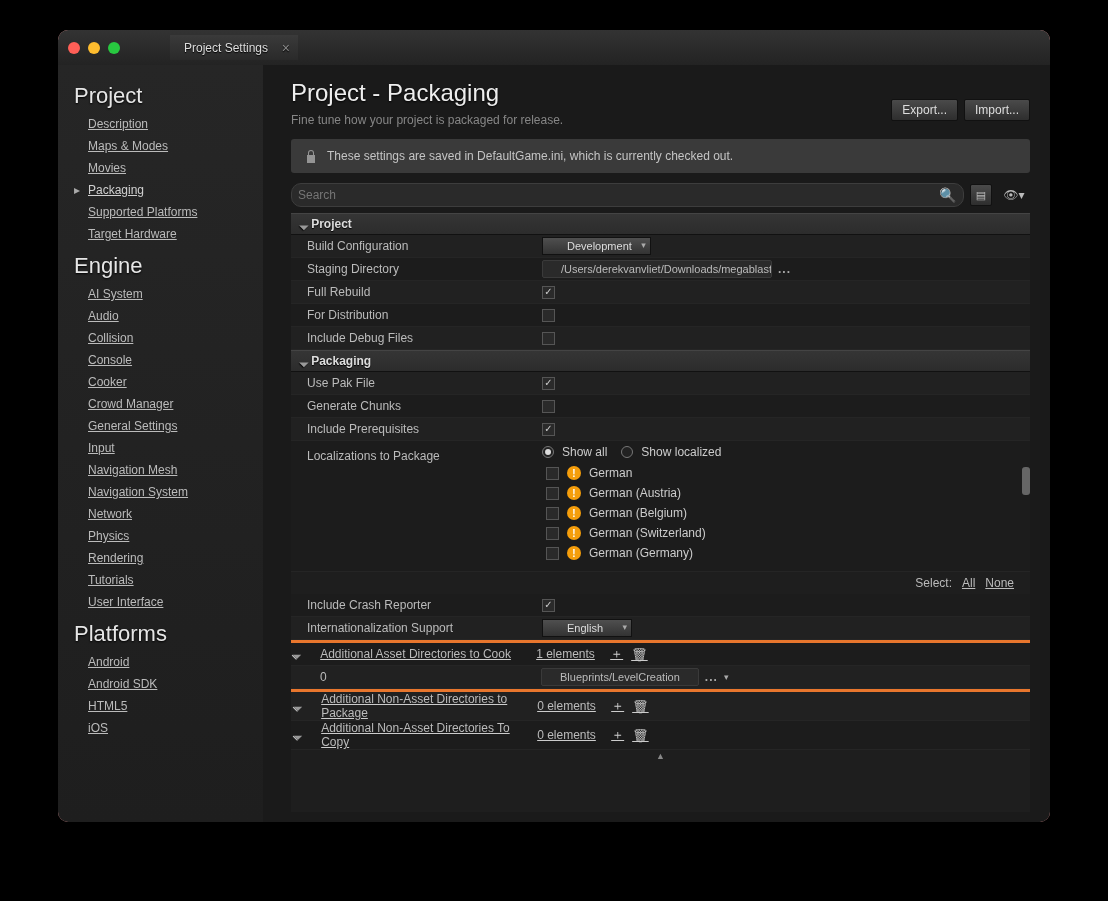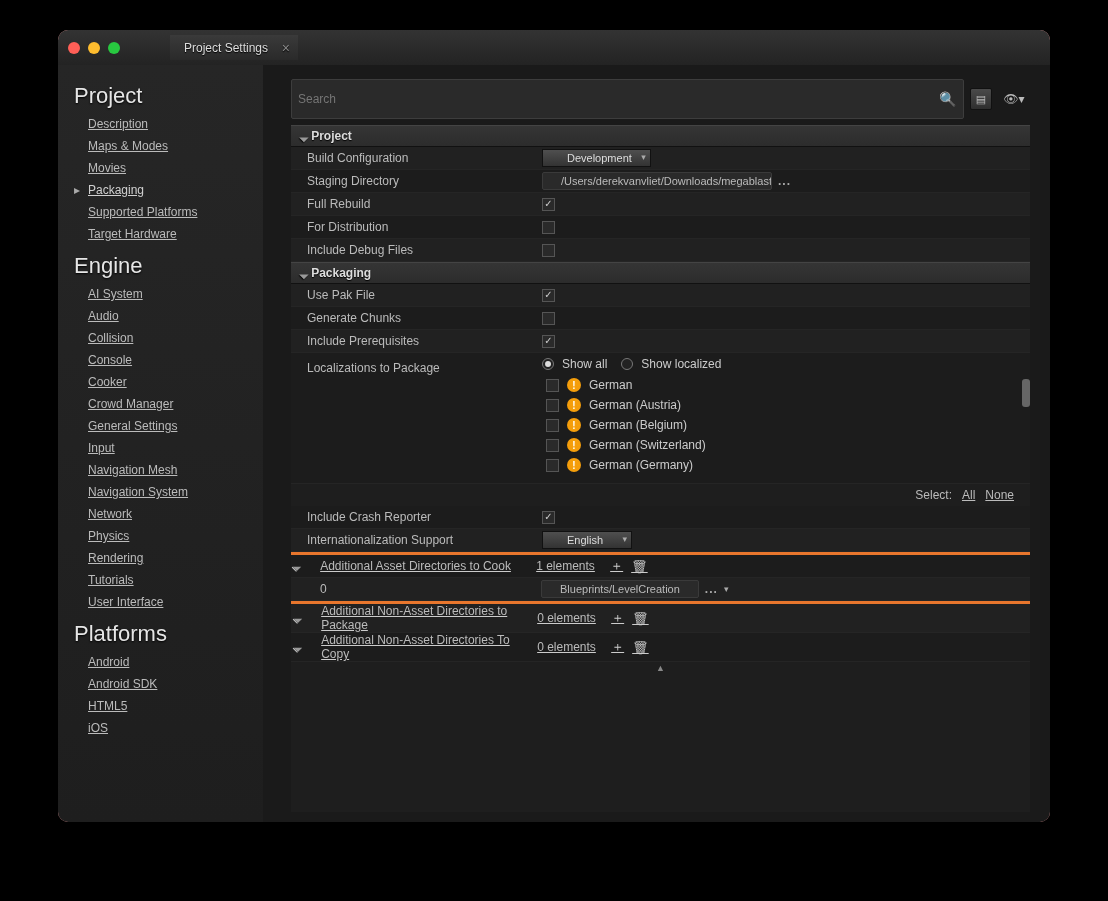--- a/index.html
+++ b/index.html
@@ -28,21 +28,21 @@
   .main { flex: 1; background: #1a1a1a; display: flex; flex-direction: column; padding: 14px 20px 10px 28px; overflow: hidden; }
   .header-row { display: flex; align-items: flex-start; }
   .page-title { font-size: 24px; color: #eee; font-weight: 400; text-shadow: 0 1px 2px #000; }
   .page-sub { color: #868686; font-size: 12px; margin-top: 6px; margin-bottom: 12px; }
   .header-btns { margin-left: auto; display: flex; gap: 6px; margin-top: 20px; }
   .btn { background: linear-gradient(#4a4a4a,#2e2e2e); color: #ddd; border: 1px solid #111; border-radius: 2px; padding: 3px 10px; font-size: 12px; cursor: pointer; }
   .notice { background: #3a3a3a; border-radius: 3px; padding: 10px 14px; color: #c4c4c4; font-size: 12px; display: flex; align-items: center; gap: 10px; margin-bottom: 10px; }
   .lock-icon { width: 12px; height: 14px; display: inline-block; opacity: .7; }
   .lock-icon svg { width: 100%; height: 100%; }
   .search-row { display: flex; align-items: center; gap: 6px; margin-bottom: 6px; }
-  .search-box { flex: 1; background: #2a2a2a; border: 1px solid #3d3d3d; border-radius: 2px; height: 40px; display: flex; align-items: center; padding: 0 6px; }
+  .search-box { flex: 1; background: #2a2a2a; border: 1px solid #3d3d3d; border-radius: 10px; height: 24px; display: flex; align-items: center; padding: 0 6px; }
   .search-box input { flex: 1; background: transparent; border: none; color: #ddd; font-size: 12px; outline: none; }
   .mag { color: #888; font-size: 14px; }
   .view-btn { width: 22px; height: 22px; background: linear-gradient(#4a4a4a,#2e2e2e); border: 1px solid #111; border-radius: 2px; display: flex; align-items: center; justify-content: center; color: #bbb; font-size: 11px; cursor: pointer; }
   .eye-btn { width: 32px; height: 22px; display: flex; align-items: center; justify-content: center; color: #bbb; cursor: pointer; }
   
   .settings { flex: 1; overflow-y: scroll; background: #1e1e1e; }
   .settings::-webkit-scrollbar { width: 10px; }
   .settings::-webkit-scrollbar-track { background: #2a2a2a; }
   .settings::-webkit-scrollbar-thumb { background: #555; border-radius: 4px; }
   .section-head { background: linear-gradient(#353535,#2c2c2c); padding: 3px 10px; font-weight: bold; color: #ddd; text-shadow: 0 1px 1px #000; border-top: 1px solid #444; border-bottom: 1px solid #111; }
@@ -130,21 +130,39 @@
       <div class="cat-label">Platforms</div>
       <div class="cat-items">
         <span class="sitem">Android</span>
         <span class="sitem">Android SDK</span>
         <span class="sitem">HTML5</span>
         <span class="sitem">iOS</span>
       </div>
     </div>
 
     <div class="main">
-
+      <div class="header-row">
+        <div>
+          <div class="page-title">Project - Packaging</div>
+          <div class="page-sub">Fine tune how your project is packaged for release.</div>
+        </div>
+        <div class="header-btns">
+          <button class="btn">Export...</button>
+          <button class="btn">Import...</button>
+        </div>
+      </div>
+
+      <div class="notice">
+        <span class="lock-icon">
+          <svg viewBox="0 0 12 14">
+              <path fill="#bbb" d="M3 6V4a3 3 0 016 0v2h1v8H2V6h1zm1 0h4V4a2 2 0 00-4 0v2z"></path>
+            </svg>
+        </span>
+        <span>These settings are saved in DefaultGame.ini, which is currently checked out.</span>
+      </div>
 
       <div class="search-row">
         <div class="search-box">
           <input placeholder="Search" style="">
           <span class="mag">🔍</span>
         </div>
         <div class="view-btn">▤</div>
         <div class="eye-btn">👁▾</div>
       </div>
 

